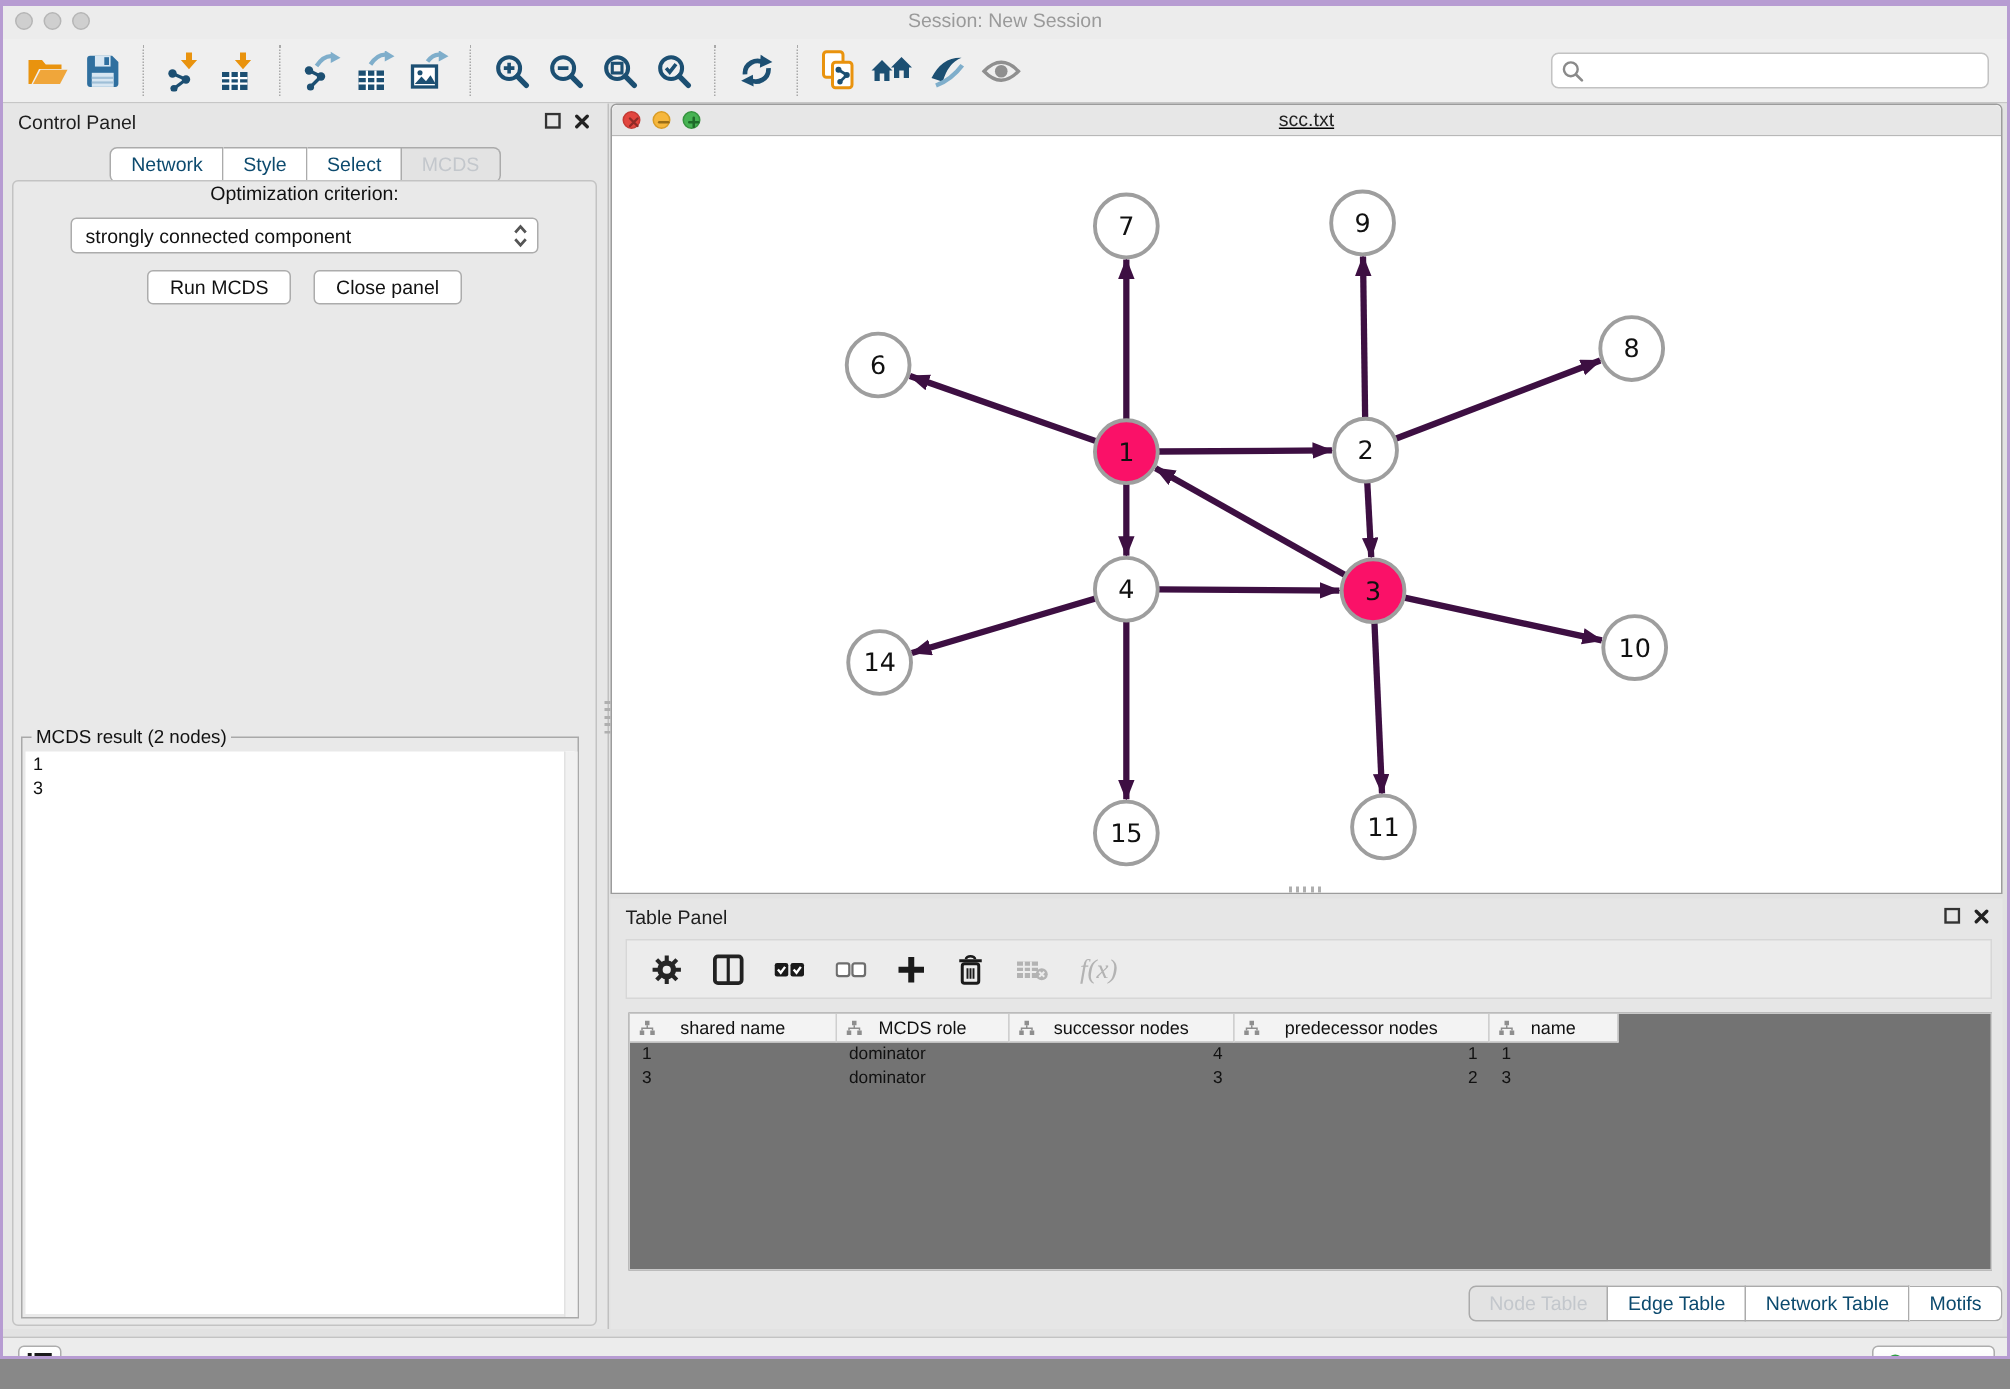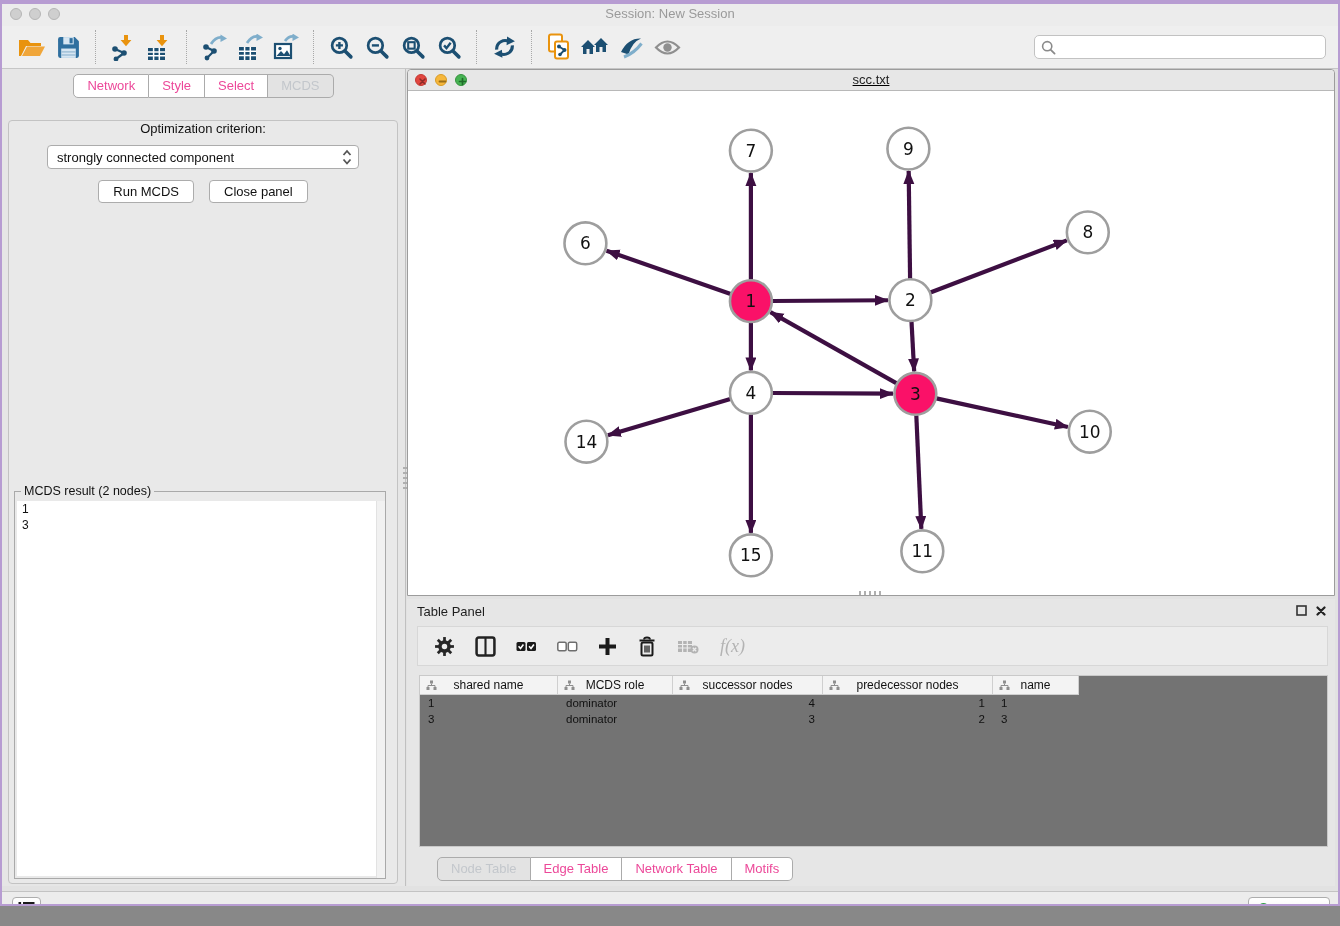--- a/index.html
+++ b/index.html
@@ -30,21 +30,21 @@
   
   .workspace { position:relative; height:822px; background:#E2E2E2; }
 
   
   .control-panel { position:absolute; left:0; top:0; width:404px; height:817px; background:#E6E6E6; border-right:1px solid #C0C0C0; }
   .panel-header { position:relative; height:24px; }
   .panel-header .ph-title { position:absolute; left:10px; top:5px; font-size:13px; color:#1E1E1E; }
   .ph-icons { position:absolute; right:12px; top:6px; display:flex; gap:9px; align-items:center; }
   .cp-tabs { display:flex; justify-content:center; margin-top:5px; }
   .tabstrip { display:flex; }
-  .tab { font-size:13px; color:#ec4899; background:#fff; border:1px solid #ABABAB; border-left:none;
+  .tab { font-size:13px; color:#0c4a6e; background:#fff; border:1px solid #ABABAB; border-left:none;
          padding:3px 13px; line-height:16px; }
   .tab:first-child { border-left:1px solid #ABABAB; border-radius:5px 0 0 5px; }
   .tab:last-child { border-radius:0 5px 5px 0; }
   .tab.active { background:#E3E3E3; color:#C3C7CC; }
   .cp-content { position:absolute; left:6px; right:7px; top:51px; bottom:2px;
                 border:1px solid #C3C3C3; border-radius:4px; background:#E9E9E9; }
   .opt-label { text-align:center; font-size:13px; color:#111; }
   .dropdown { position:relative; margin:9px auto 0 auto; width:312px; height:24px; background:#fff;
               border:1px solid #ACACAC; border-radius:4px; font-size:13px; color:#111;
               display:flex; align-items:center; padding:0 22px 0 9px; }
@@ -78,21 +78,21 @@
                 border:1px solid #D7D7D7; display:flex; align-items:center; gap:20px; padding-left:16px; }
   .tp-tbtn { display:flex; align-items:center; justify-content:center; }
   .fx { font-family:"Liberation Serif", serif; font-style:italic; font-size:18px; color:#B3B3B3; }
   .tp-table { position:absolute; left:12px; right:7px; top:76px; height:172px; background:#737373; border:1px solid #C9C9C9; }
   .thead { display:flex; height:19px; }
   .th { position:relative; background:#F3F3F3; border-right:1px solid #CFCFCF; border-bottom:1px solid #CFCFCF;
         font-size:12px; color:#111; display:flex; align-items:center; justify-content:center; }
   .th .hicon { position:absolute; left:6px; top:4px; }
   .trow { display:flex; height:16px; }
   .td { font-size:11.5px; color:#111; line-height:16px; padding:0 8px; overflow:hidden; white-space:nowrap; }
-  .tp-tabs { position:absolute; left:0; right:0; top:258px; display:flex; justify-content:flex-start;padding-left:30px; }
+  .tp-tabs { position:absolute; left:0; right:0; top:258px; display:flex; justify-content:flex-end;padding-left:30px; }
 
   
   .statusbar { position:relative; height:34px; background:#ECECEC; border-top:1px solid #C3C3C3;padding-left:28px; }
   .sbtn { position:absolute; background:linear-gradient(#FFFFFF,#F1F1F1); border:1px solid #ADADAD; border-radius:4px;
           display:flex; align-items:center; justify-content:center; }
   .sbtn.list { left:10px; top:5px; width:29px; height:23px; }
   .sbtn.memory { right:8px; top:5px; height:23px; padding:0 9px; gap:6px; font-size:12.5px; color:#111; }
   .memdot { width:11px; height:11px; border-radius:50%; background:#2E9E44; }
 </style>
 </head>
@@ -254,20 +254,31 @@
           <circle cx="6.2" cy="6.2" r="4.6" fill="none" stroke="#8A8A8A" stroke-width="1.6"></circle>
           <line x1="9.8" y1="9.8" x2="13.6" y2="13.6" stroke="#8A8A8A" stroke-width="1.8" stroke-linecap="round"></line>
         </svg>
       <input type="text" placeholder="" style="">
     </div>
   </div>
 
   <div class="workspace">
 
     <div class="control-panel">
+      <div class="panel-header">
+        <span class="ph-title">Control Panel</span>
+        <span class="ph-icons">
+          <svg width="11" height="11" viewBox="0 0 11 11">
+              <rect x="1" y="1" width="9" height="9" fill="none" stroke="#333" stroke-width="1.6"></rect>
+            </svg>
+          <svg width="10" height="10" viewBox="0 0 10 10">
+              <path d="M1.5 1.5 L8.5 8.5 M8.5 1.5 L1.5 8.5" stroke="#222" stroke-width="2.2" stroke-linecap="round"></path>
+            </svg>
+        </span>
+      </div>
       <div class="cp-tabs">
           <div class="tabstrip">
             <div class="tab">Network</div>
             <div class="tab">Style</div>
             <div class="tab">Select</div>
             <div class="tab active">MCDS</div>
           </div>
         </div>
       <div class="cp-content">
         <div class="opt-label">Optimization criterion:</div>

